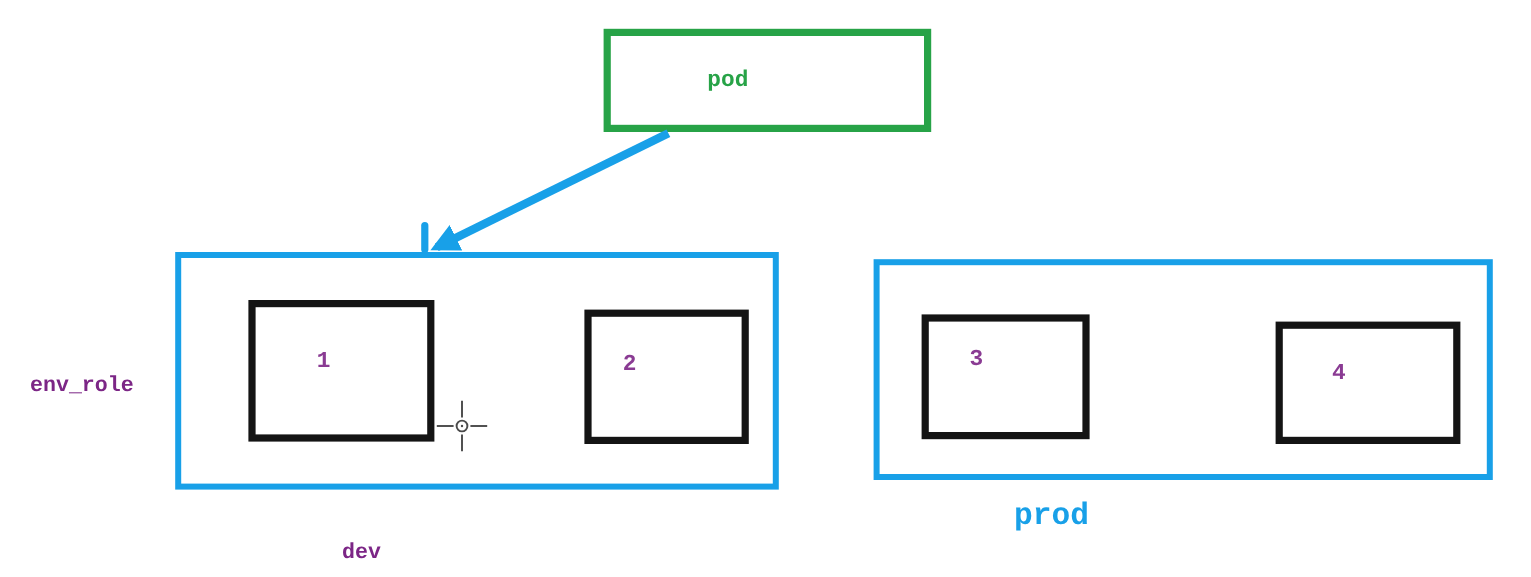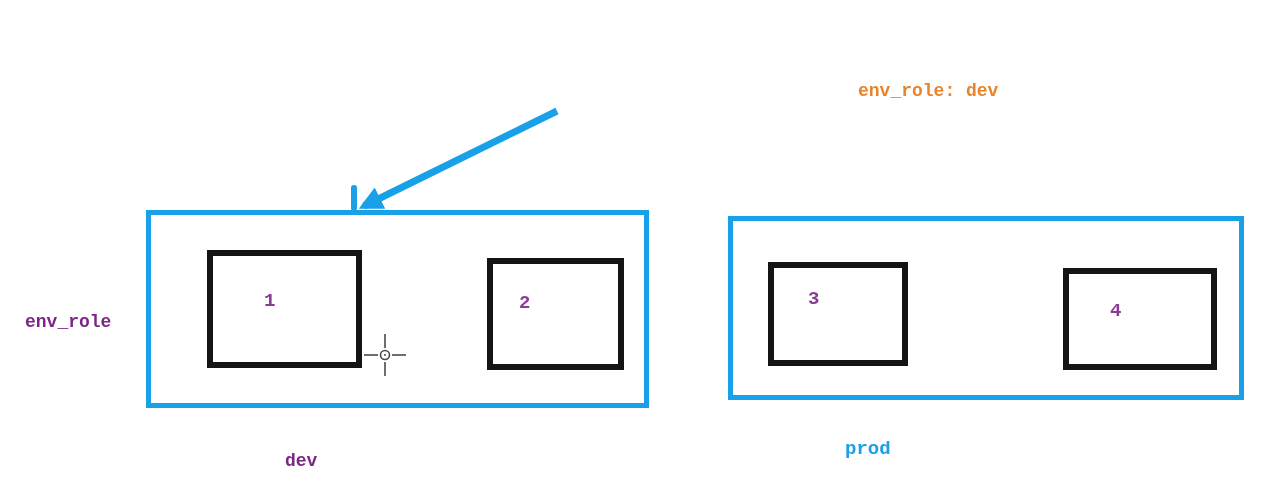--- a/index.html
+++ b/index.html
@@ -22,30 +22,32 @@
   .num-1{left:51px;top:34px;}
   .num-2{left:26px;top:28px;}
   .num-3{left:34px;top:20px;}
   .num-4{left:41px;top:26px;}
   .lbl{position:absolute;font-size:18px;line-height:20px;white-space:pre;}
   .lbl-pod{position:static;font-size:19px;color:var(--green);}
   .lbl-nodeselector{left:838px;top:43px;color:var(--orange);}
   .lbl-envrole-dev{left:858px;top:81px;color:var(--orange);}
   .lbl-axis{left:25px;top:312px;color:var(--purple-dark);}
   .lbl-dev{left:285px;top:451px;color:var(--purple-dark);}
-  .lbl-prod{left:845px;top:439px;color:var(--blue);font-size:19px;}
+  .lbl-prod{left:845px;top:420px;color:var(--blue);font-size:26px;}
   svg.overlay{position:absolute;left:0;top:0;width:1276px;height:481px;pointer-events:none;}
 </style>
 </head>
 <body>
 
 <div class="canvas">
 
+  <div class="box pod-box">
+    <span class="lbl lbl-pod">pod</span>
+  </div>
 
-  <span class="lbl lbl-envrole-dev">env_role: dev</span>
 
   <span class="lbl lbl-axis">env_role</span>
 
   <div class="box group-box group-dev">
     <div class="box node-box node-1" style="left:56px;top:35px;">
       <span class="node-num num-1">1</span>
     </div>
     <div class="box node-box node-2" style="left:336px;top:43px;">
       <span class="node-num num-2">2</span>
     </div>

